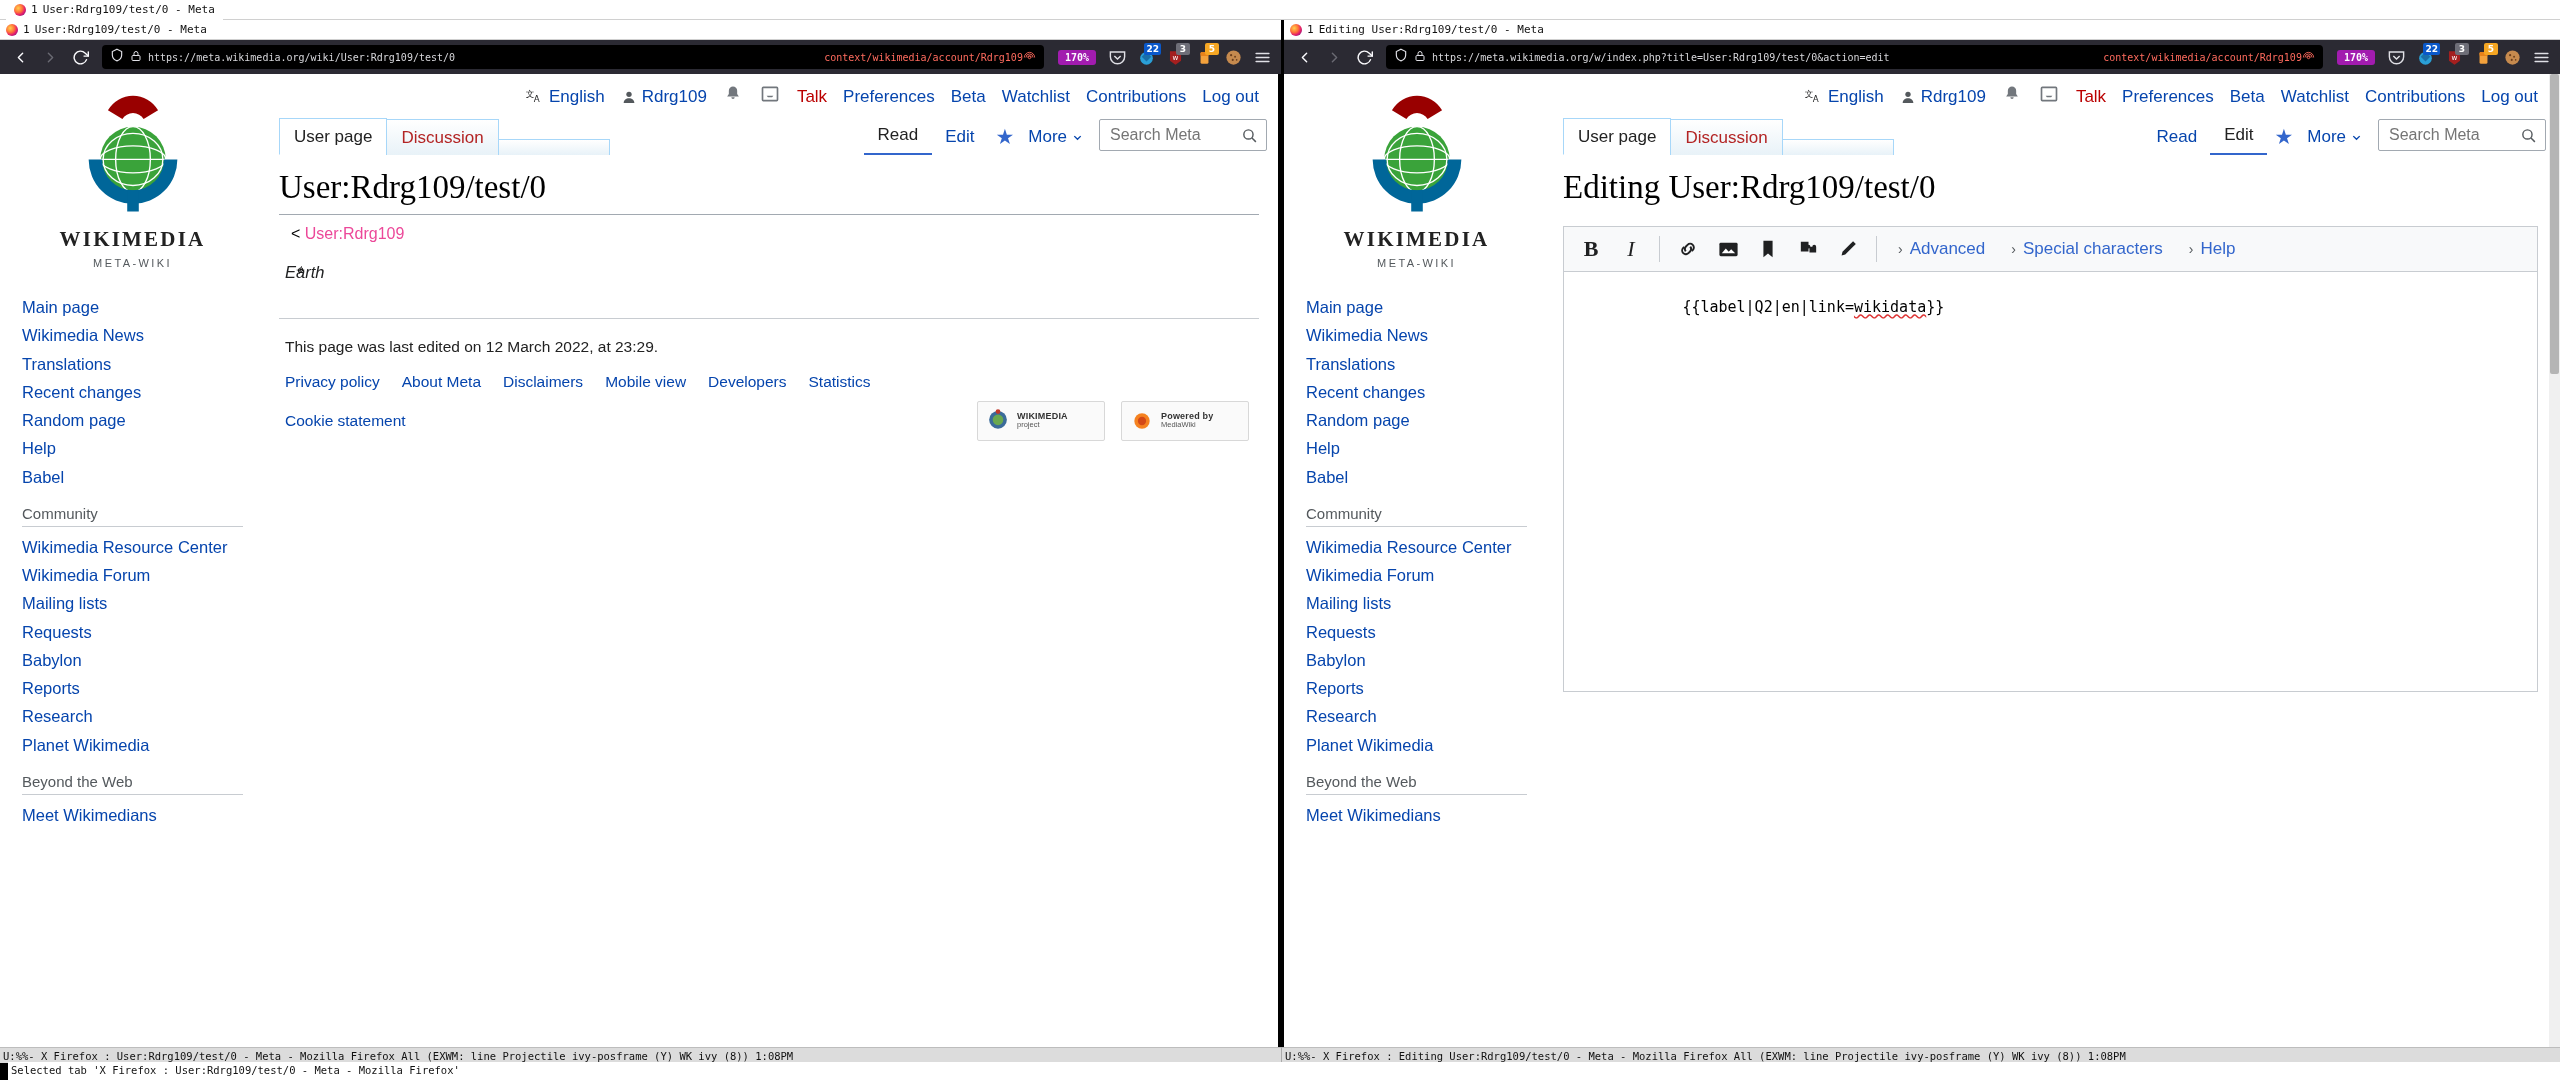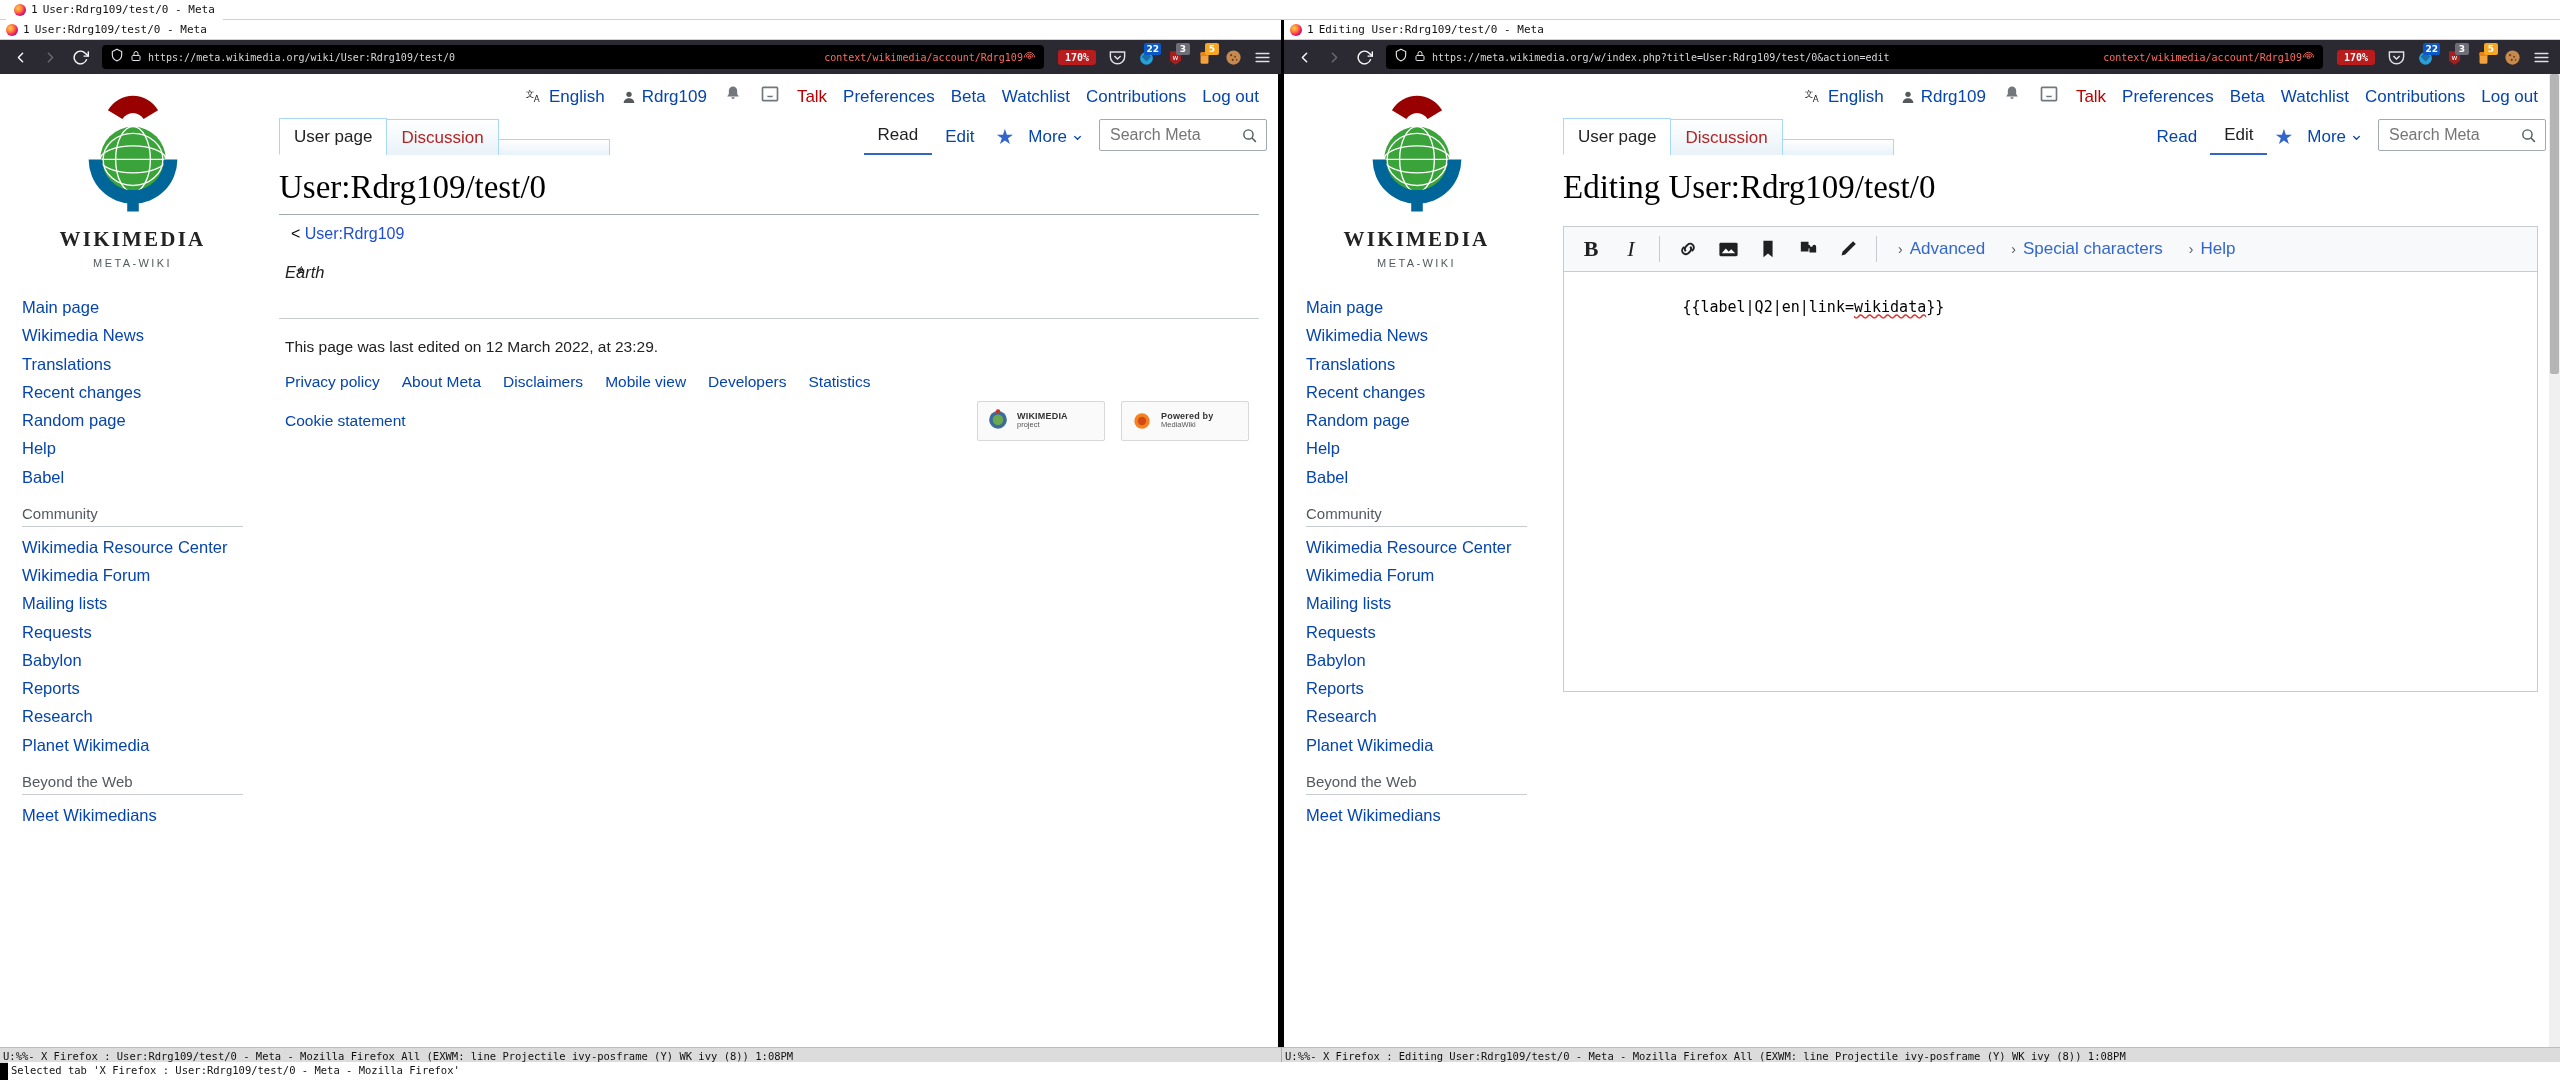--- a/index.html
+++ b/index.html
@@ -59,21 +59,21 @@
   .urlbar .shield, .urlbar .lock { color: #e0e0e6; flex: none; }
   .url-text {
     color: #d7d7db; font-family: "DejaVu Sans Mono", monospace; font-size: 10px;
     white-space: nowrap; overflow: hidden; text-overflow: ellipsis; flex: 1; min-width: 0;
   }
   .ctx-badge {
     color: #ff6b5e; font-family: "DejaVu Sans Mono", monospace; font-size: 10px;
     white-space: nowrap; display: flex; align-items: center; flex: none;
   }
   .zoom-pill {
-    background: #b91c1c; color: #fbfbfe; font-size: 10px; font-weight: bold;
+    background: #a21caf; color: #fbfbfe; font-size: 10px; font-weight: bold;
     font-family: "DejaVu Sans Mono", monospace;
     border-radius: 3px; padding: 2px 7px; flex: none; margin-left: 6px;
   }
   .ext-icons { display: flex; align-items: center; gap: 3px; flex: none; padding-left: 6px; }
   .ext { position: relative; width: 26px; height: 26px; display: flex; align-items: center; justify-content: center; }
   .ext .badge {
     position: absolute; top: -1px; right: -2px; min-width: 14px; height: 12px;
     border-radius: 2px; font-size: 9px; line-height: 12px; color: #fff;
     font-family: "DejaVu Sans", sans-serif; text-align: center; padding: 0 2px; font-weight: bold;
   }
@@ -128,21 +128,21 @@
     border: none; outline: none; flex: 1; min-width: 0; font-size: 16px; color: #54595d;
     font-family: "Liberation Sans", sans-serif; background: transparent;
   }
 
   .content-body { padding: 0 22px 0 14px; }
   .page-title {
     font-family: "Liberation Serif", serif; font-size: 33px; font-weight: 400; color: #000;
     padding: 12px 0 6px 0; border-bottom: 1px solid #a2a9b1; margin: 0 0 6px 0; line-height: 1.25;
   }
   .subtitle { font-size: 16px; padding: 4px 0 16px 12px; }
-  .subtitle a { color: #1d4ed8; text-decoration: none; }
+  .subtitle a { color: #ec4899; text-decoration: none; }
   .body-text { font-size: 16.5px; color: #202122; padding: 4px 0 0 6px; position: relative; font-style: italic;}
   .cursor-arrow { position: absolute; left: 16px; top: 2px; font-size: 15px; color: #000; }
 
   .footer { border-top: 1px solid #c8ccd1; margin: 36px 0 0 0; padding: 16px 0 0 6px; font-size: 15.5px; color: #222; }
   .footer p { margin: 0 0 12px 0; line-height: 1.5; }
   .footer a { color: #0645ad; text-decoration: none; }
   .footer-links { display: flex; gap: 22px; flex-wrap: wrap; margin: 14px 0 10px 0; }
   .footer-bottom { display: flex; align-items: center; justify-content: space-between; padding-right: 10px; }
   .badges { display: flex; gap: 16px; }
   .badge-box {

